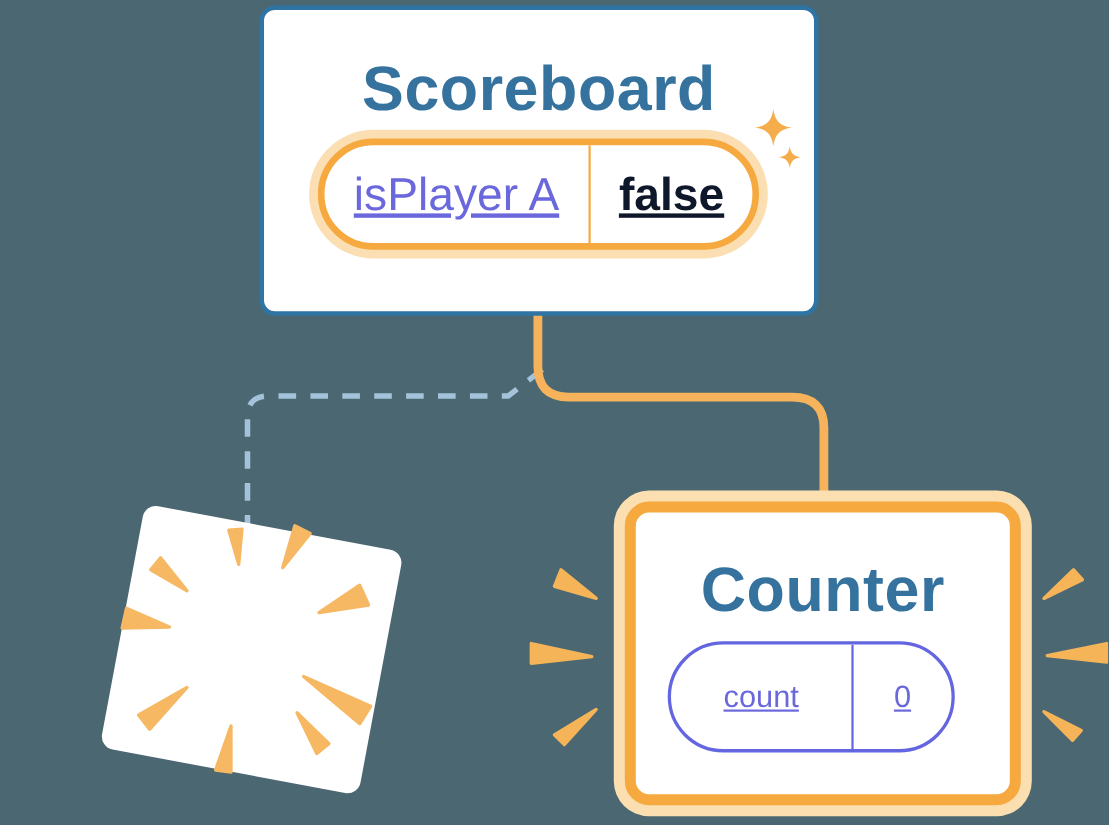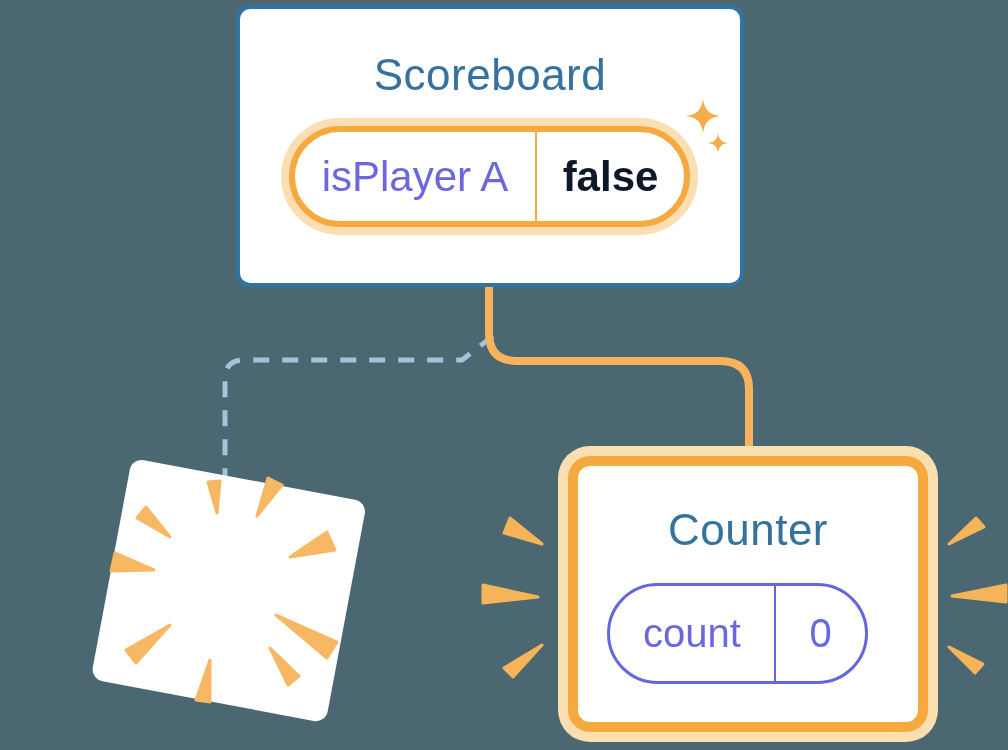--- a/index.html
+++ b/index.html
@@ -24,42 +24,43 @@
 
   .scoreboard-card {
     left: 236px; top: 5px;
     width: 508px; height: 282px;
     border: 4px solid #2E74A4;
     border-radius: 14px;
   }
   .card-title {
     position: absolute; left: 0; right: 0;
     text-align: center;
-    font-size: 44px;
-    font-weight: 400;
+    font-size: 57px;
+    font-weight: 700;
     color: #35739E;
     letter-spacing: 0.5px;
     line-height: 1;
   }
   .scoreboard-card .card-title { top: 44px; }
 
   .pill {
     position: absolute;
     display: flex;
     align-items: stretch;
     background: #FFFFFF;
     box-sizing: border-box;
     overflow: hidden;
   }
   .pill-cell {
     display: flex;
     align-items: center;
     justify-content: center;
     font-size: 42px;
     color: #6A68DC;
+    text-decoration: underline;
   }
   .pill-divider { width: 2px; }
 
   .scoreboard-pill {
     left: 49px; top: 117px;
     width: 401px; height: 101px;
     border: 6px solid #F5A93F;
     border-radius: 60px;
     box-shadow: 0 0 0 8px #FBDFB2;
   }
@@ -75,21 +76,21 @@
     box-shadow: 0 0 0 10px #FCDFB1;
   }
   .counter-card .card-title { top: 42px; }
 
   .counter-pill {
     left: 29px; top: 117px;
     width: 261px; height: 101px;
     border: 3px solid #6366E0;
     border-radius: 52px;
   }
-  .counter-pill .pill-cell { font-size: 40px; }
+  .counter-pill .pill-cell { font-size: 28px; }
   .counter-pill .cell-name { width: 164px; }
   .counter-pill .pill-divider { background: #6366E0; }
   .counter-pill .cell-value { flex: 1; }
 
   .destroyed-card {
     position: absolute;
     left: 132px; top: 458px;
     width: 239px; height: 225px;
     background: #FFFFFF;
     border-radius: 12px;

